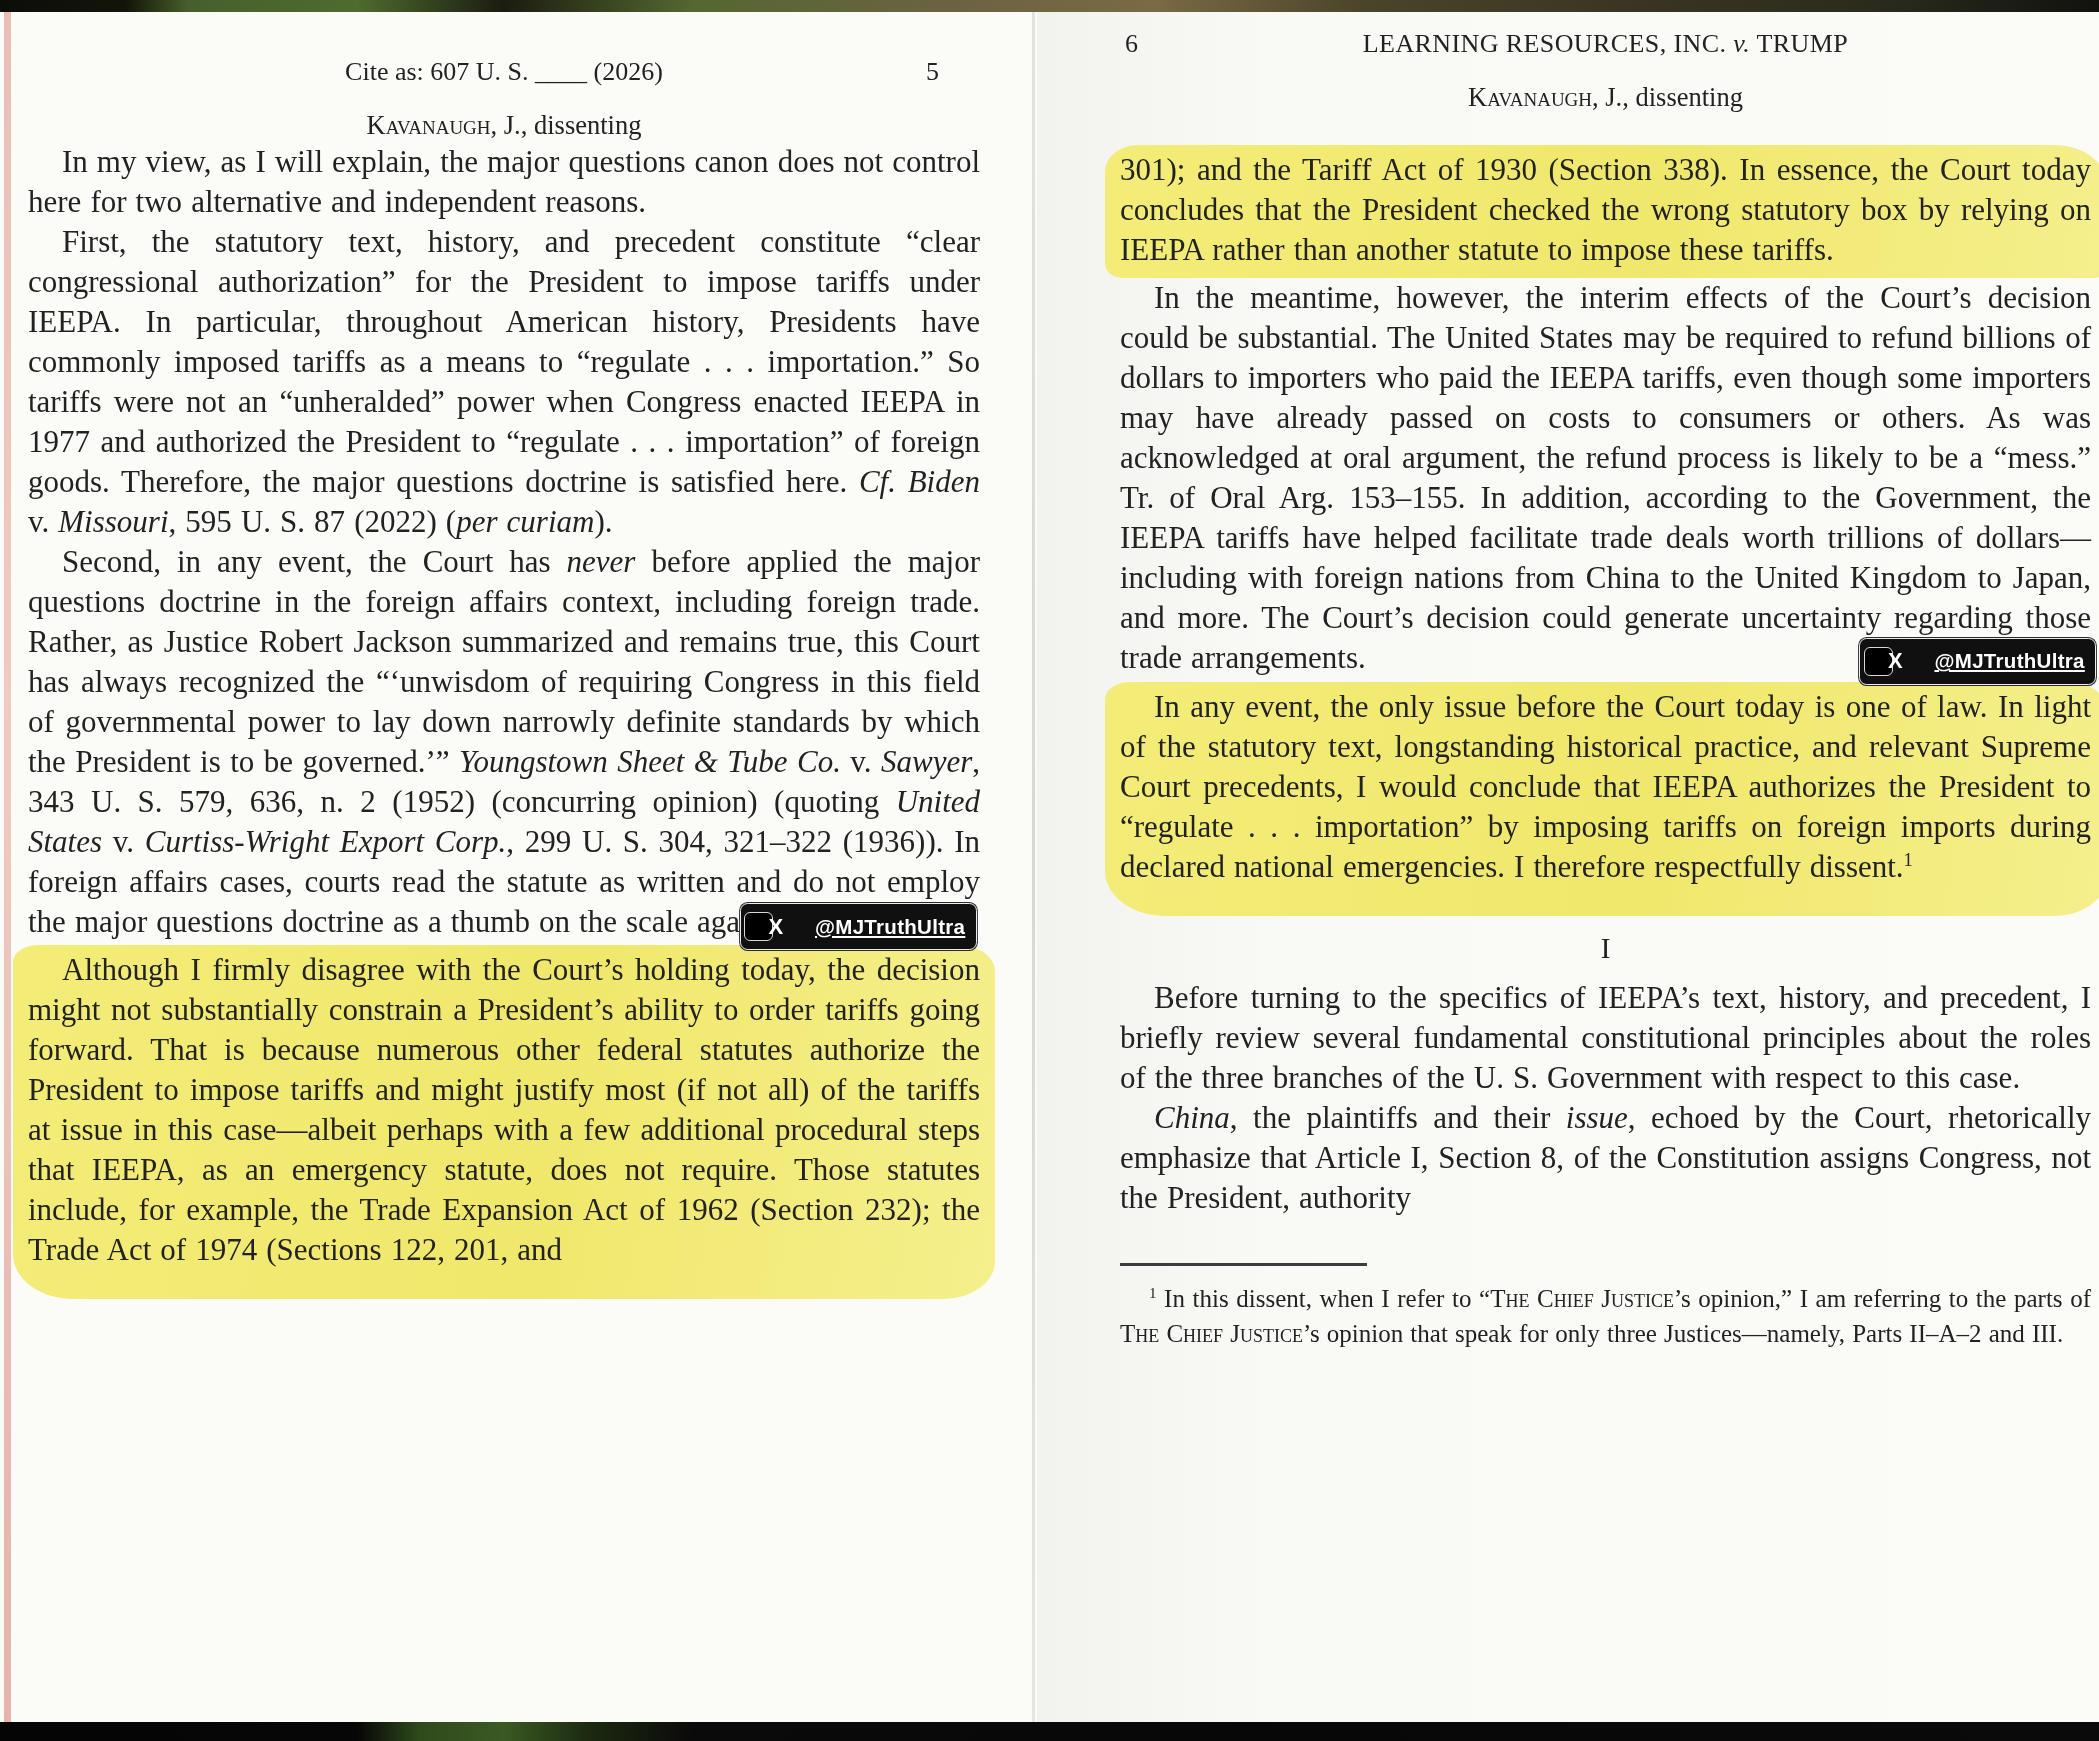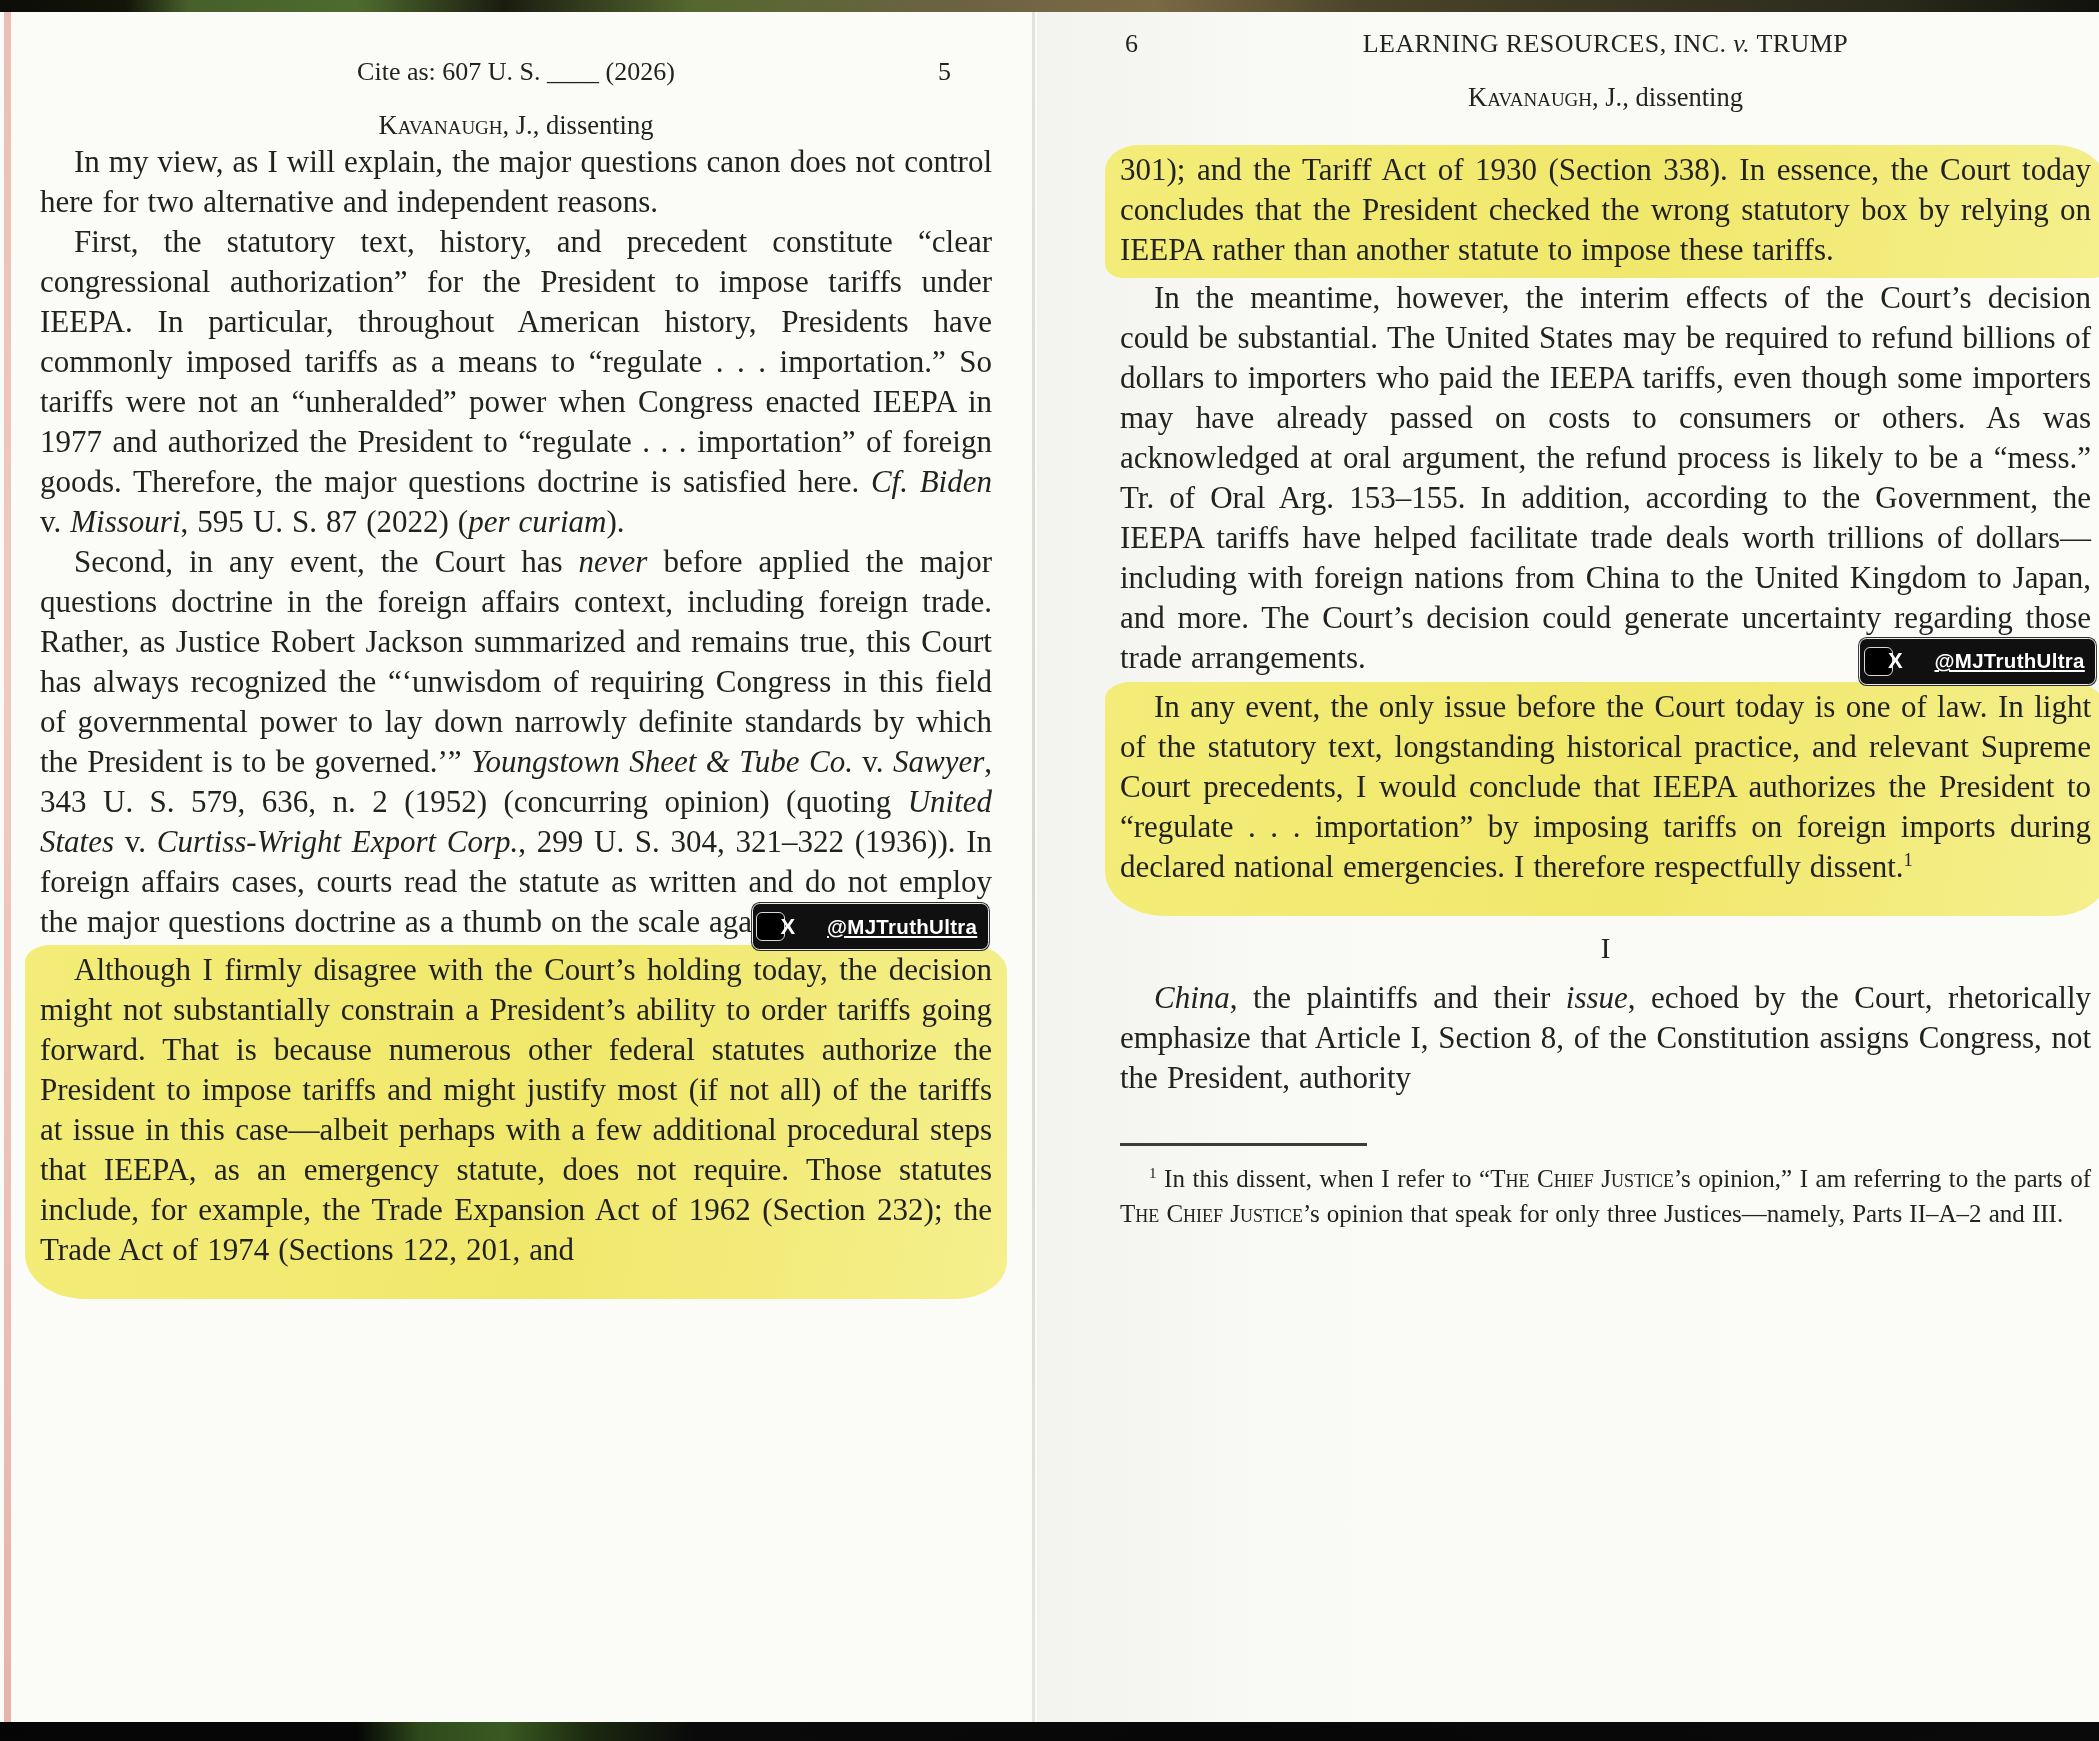--- a/index.html
+++ b/index.html
@@ -35,21 +35,21 @@
   .page-right-tint{
     position:absolute;top:12px;bottom:17px;left:1037px;right:0;
     background:linear-gradient(90deg,#f2f2ee 0%,#f9f9f6 22%,#fbfbf8 100%);
   }
   .page-fold-divider{
     position:absolute;top:12px;bottom:17px;left:1032px;width:2.6px;
     background:linear-gradient(180deg,#e3e3de,#d8d8d1 50%,#e6e6e0);
   }
 
   .page{position:absolute;}
-  .page-left{left:40px;top:55px;width:952px;}
+  .page-left{left:28px;top:55px;width:952px;}
   .page-right{left:1120px;top:27px;width:971px;}
 
   .header-row{position:relative;text-align:center;font-size:26px;line-height:33px;}
   .header-row .corner-num{position:absolute;font-size:26px;}
   .page-left .corner-num{right:41px;top:0;}
   .page-right .corner-num{left:5.1px;top:0;}
 
   .running-head{
     text-align:center;font-size:26.5px;line-height:33px;margin-top:20.5px;
   }
@@ -152,18 +152,19 @@
   <div class="body-right">
       <p class="para hl hl-top"><span class="">301); and the Tariff Act of 1930 (Section 338).  In essence, the Court today concludes that the President checked the wrong statutory box by relying on IEEPA rather than another statute to impose these tariffs.</span></p>
       <p class="para ind"><span class="">In the meantime, however, the interim effects of the Court’s decision could be substantial.  The United States may be required to refund billions of dollars to importers who paid the IEEPA tariffs, even though some importers may have already passed on costs to consumers or others.  As was acknowledged at oral argument, the refund process is likely to be a “mess.”  Tr. of Oral Arg. 153–155.  In addition, according to the Government, the IEEPA tariffs have helped facilitate trade deals worth trillions of dollars—including with foreign nations from China to the United Kingdom to Japan, and more.  The Court’s decision could generate uncertainty regarding those trade arrangements.</span><span class="wm-badge wm-pos-right">
           <span class="wm-x">X</span>
           <span class="wm-handle">@MJTruthUltra</span>
         </span></p>
       <p class="para ind hl hl-deep"><span class="">In any event, the only issue before the Court today is one of law.  In light of the statutory text, longstanding historical practice, and relevant Supreme Court precedents, I would conclude that IEEPA authorizes the President to “regulate . . . importation” by imposing tariffs on foreign imports during declared national emergencies.  I therefore respectfully dissent.</span><span class="sup">1</span></p>
     </div>
   <div class="sec-head">I</div>
   <div>
+      <p class="para ind"><span class="">Before turning to the specifics of IEEPA’s text, history, and precedent, I briefly review several fundamental constitutional principles about the roles of the three branches of the U. S. Government with respect to this case.</span></p>
       <p class="para ind"><span class="it">China</span><span class="">, the plaintiffs and their </span><span class="it">issue</span><span class="">, echoed by the Court, rhetorically emphasize that Article I, Section 8, of the Constitution assigns Congress, not the President, authority</span></p>
     </div>
   <div class="fn-rule"></div>
   <p class="footnote"><span class="ind-sp"></span><span><span class="sup">1</span><span class=""> In this dissent, when I refer to “</span><span class="sc">The Chief Justice</span><span class="">’s opinion,” I am referring to the parts of </span><span class="sc">The Chief Justice</span><span class="">’s opinion that speak for only three Justices—namely, Parts II–A–2 and III.</span></span></p>
 </section>
 
 
 </body></html>

